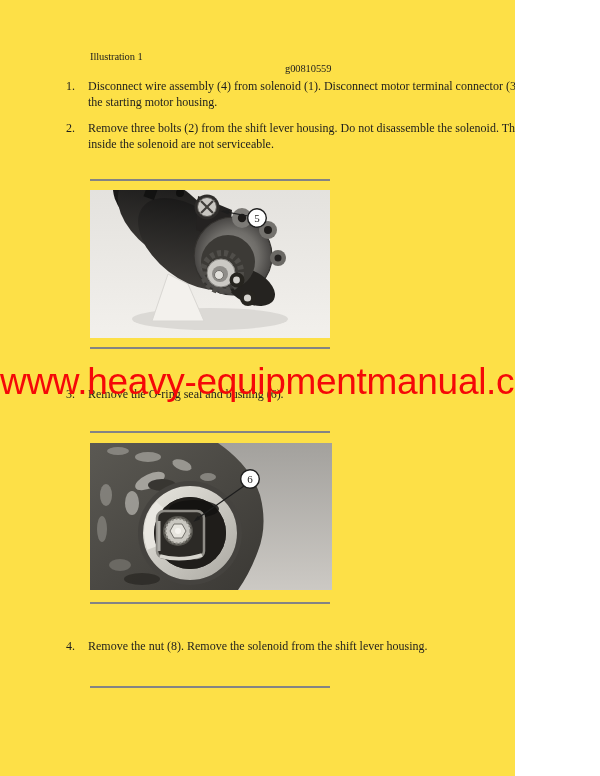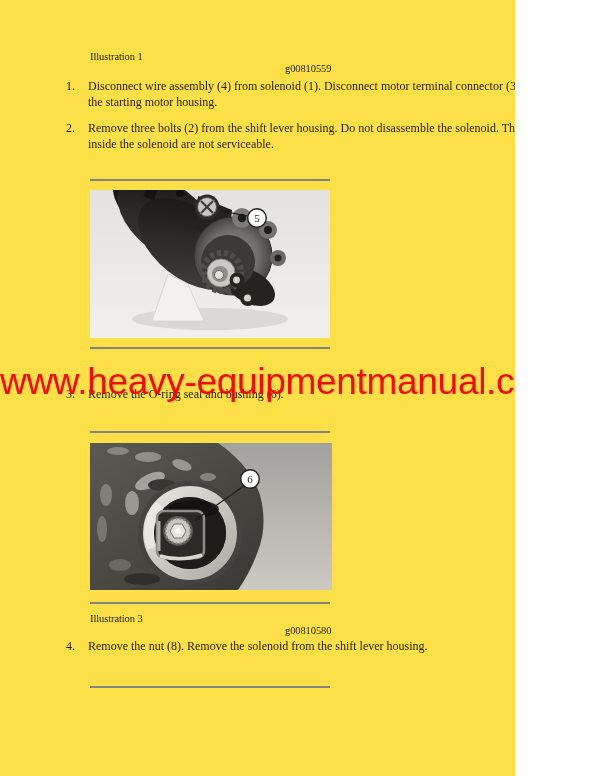--- a/index.html
+++ b/index.html
@@ -167,24 +167,20 @@
       <g>
         <line x1="154" y1="43" x2="106" y2="76.5" stroke="#1d1d1d" stroke-width="1.2"></line>
         <polygon points="103.5,78.7 110.5,76.3 107.9,72.7" fill="#1d1d1d"></polygon>
         <circle cx="160" cy="36" r="9.3" fill="#ffffff" stroke="#1d1d1d" stroke-width="1.4"></circle>
         <text class="co" x="160" y="40" text-anchor="middle">6</text>
       </g>
     </svg>
     <div class="rule"></div>
   </div>
 
-  <div class="cap-row" style="top:613px">
-    <span>Illustration 3</span>
-    <span class="cap-code">g00810580</span>
-  </div>
 
   <div class="step" style="top:638px">
     <span class="step-num">4.</span>
     <span class="step-text">Remove the nut (8). Remove the solenoid from the shift lever housing.</span>
   </div>
 
   <div class="rule rule-final"></div>
 
   <div class="watermark" style="color: rgb(245, 8, 8);">www.heavy-equipmentmanual.com</div>
 </div>

